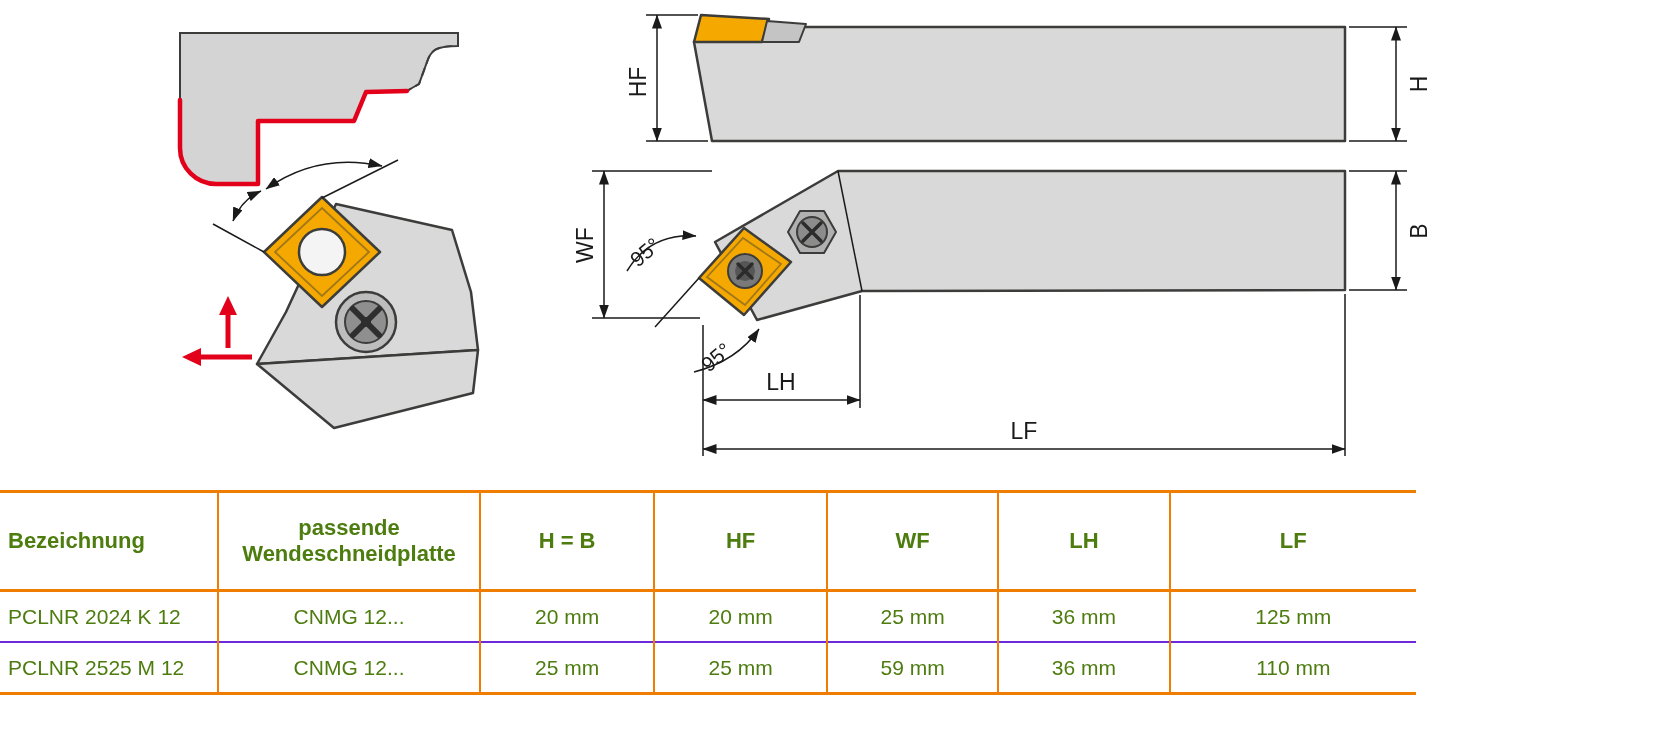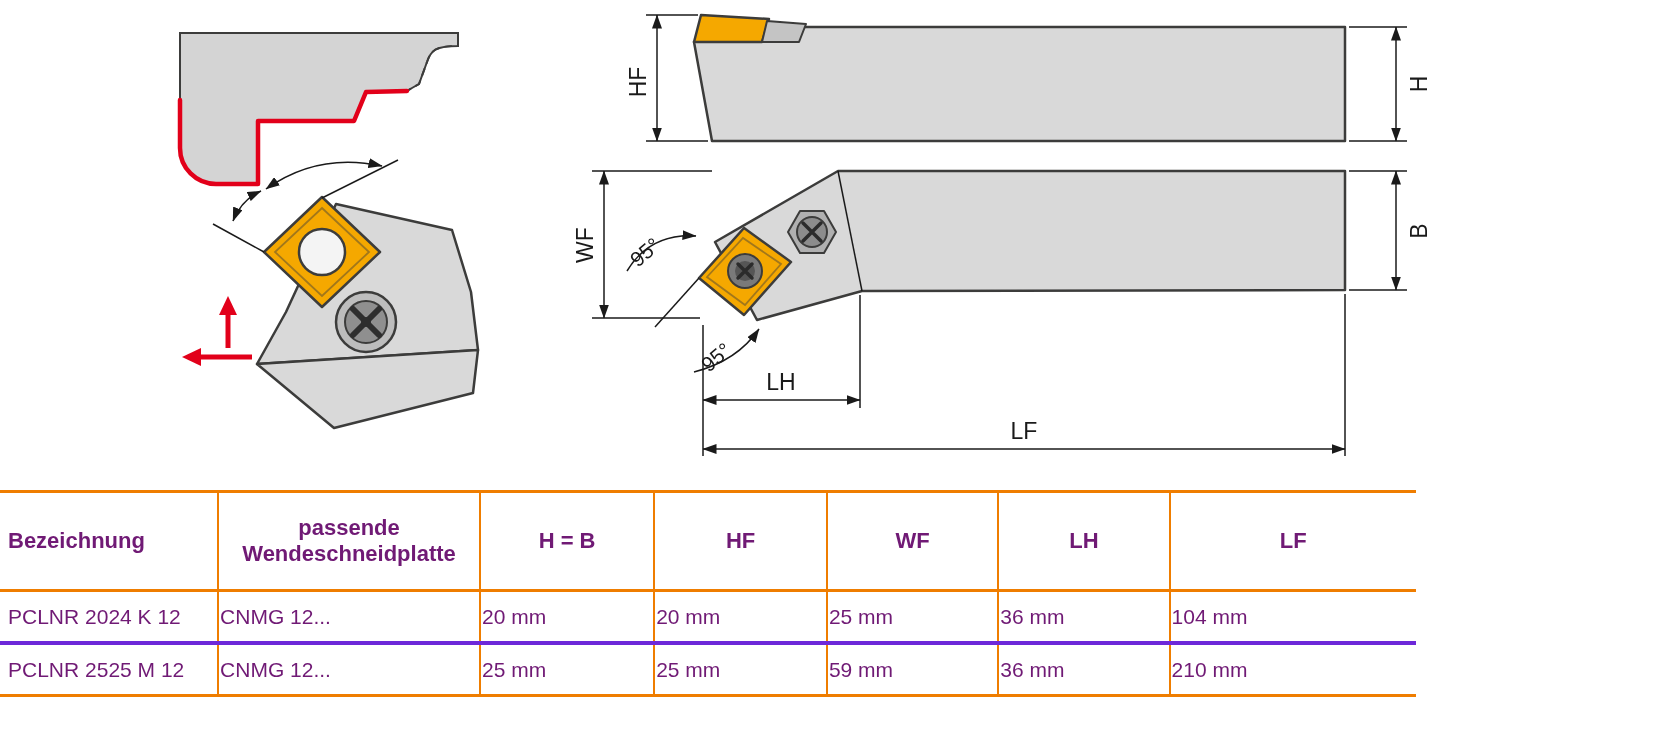--- a/index.html
+++ b/index.html
@@ -23,32 +23,32 @@
   .redarrow { fill:none; stroke-width:5; stroke-linecap:butt; }
   .screwx   { fill:none; stroke:#2e2e2e; stroke-width:6; stroke-linecap:round; }
   .screwx-s { fill:none; stroke:#2b2b2b; stroke-width:3.5; stroke-linecap:round; }
   svg text  { font-family:"Liberation Sans", sans-serif; font-size:23px; fill:#1a1a1a; }
   svg text.angle { font-size:21px; }
 
   
   table.spec {
     width:1416px; border-collapse:collapse; table-layout:fixed;
     border-top:3px solid #ef7d00; border-bottom:3px solid #ef7d00;
-    color:#701a75;
+    color:#4d7c0f;
   }
   table.spec th {
     font-weight:bold; font-size:22px; height:94px;
     border-bottom:3px solid #ef7d00; text-align:center;
     white-space:pre-line; vertical-align:middle;
   }
   table.spec td {
-    font-size:21px; height:47px; text-align:left; vertical-align:middle;
+    font-size:21px; height:47px; text-align:center; vertical-align:middle;
   }
   table.spec th + th, table.spec td + td { border-left:2px solid #ef7d00; }
-  table.spec tbody tr + tr td { border-top:4px solid #6d28d9; }
+  table.spec tbody tr + tr td { border-top:2px solid #6d28d9; }
   .cell-left { text-align:left !important; padding-left:8px; }
 </style>
 </head>
 <body>
 
 <div class="page">
 
   <svg class="drawing" viewBox="0 0 1654 490">
     <defs>
       <marker id="dimArrow" markerWidth="14" markerHeight="10" refX="13.5" refY="5" orient="auto-start-reverse" markerUnits="userSpaceOnUse">
@@ -168,27 +168,27 @@
       </tr>
     </thead>
     <tbody>
       <tr>
         <td class="cell-left">PCLNR 2024 K 12</td>
         <td>CNMG 12...</td>
         <td>20 mm</td>
         <td>20 mm</td>
         <td>25 mm</td>
         <td>36 mm</td>
-        <td>104 mm</td>
+        <td>125 mm</td>
       </tr>
       <tr>
         <td class="cell-left">PCLNR 2525 M 12</td>
         <td>CNMG 12...</td>
         <td>25 mm</td>
         <td>25 mm</td>
         <td>59 mm</td>
         <td>36 mm</td>
-        <td>210 mm</td>
+        <td>110 mm</td>
       </tr>
     </tbody>
   </table>
 
 </div>
 
 </body></html>

